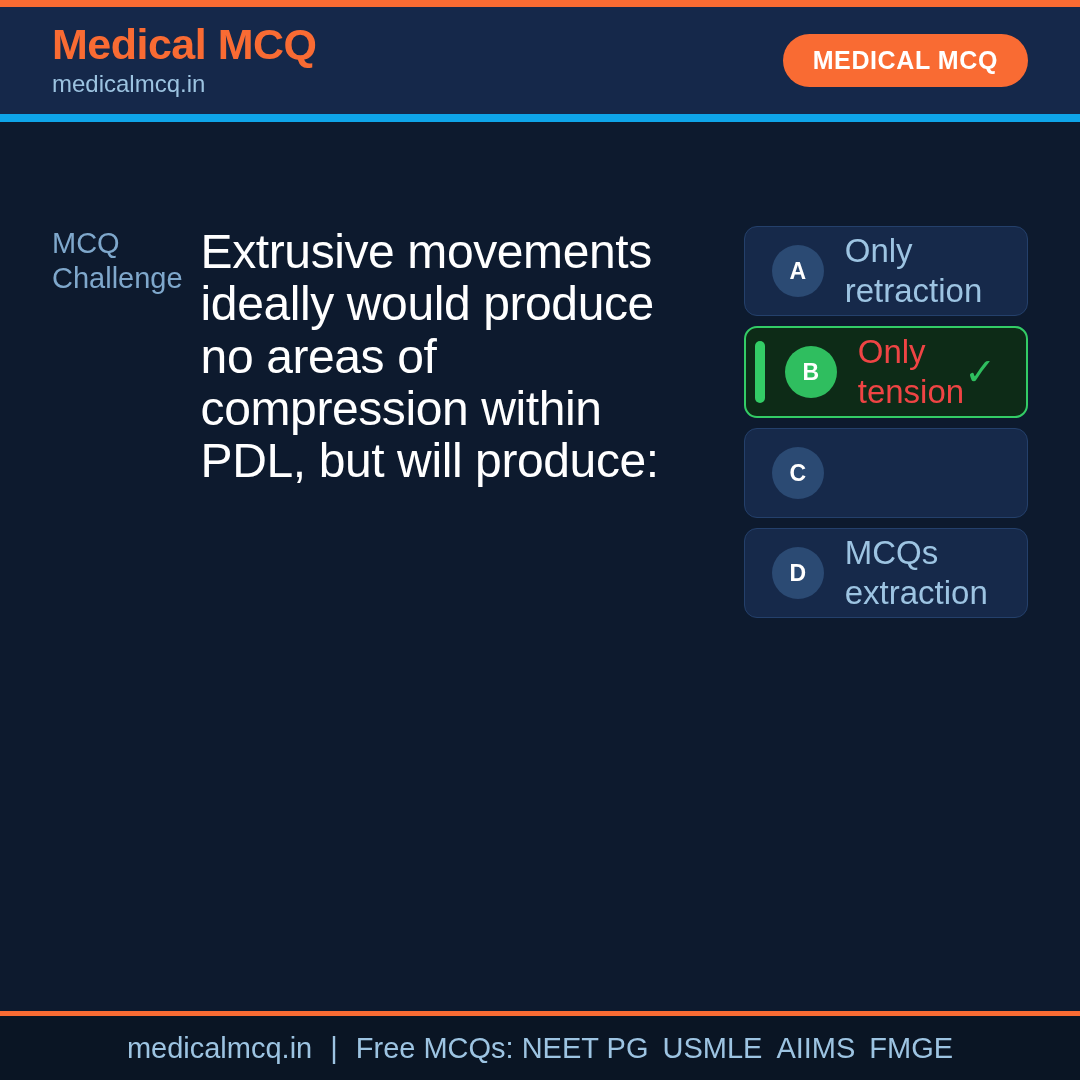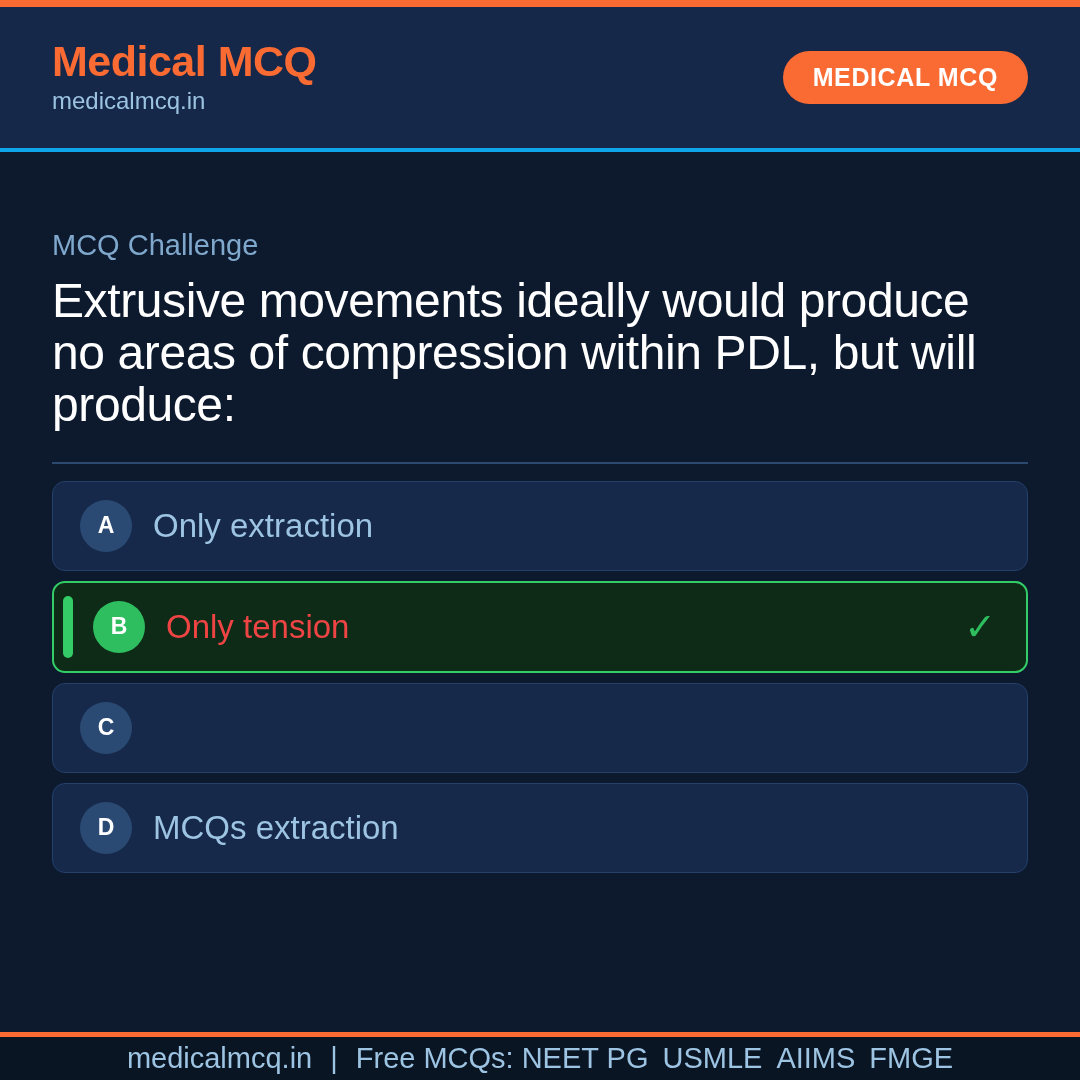--- a/index.html
+++ b/index.html
@@ -25,23 +25,23 @@
   .top-accent {
     height: 7px;
     width: 100%;
     background: #f96b33;
     flex: 0 0 auto;
   }
 
   
   .header {
     flex: 0 0 auto;
-    height: 145px;
+    height: 115px;
     background: #15284a;
-    border-bottom: 4px solid #0ea5e9;
+    border-bottom: 8px solid #0ea5e9;
     padding: 0 52px;
     display: flex;
     align-items: center;
     justify-content: space-between;
   }
 
   .brand-block { display: flex; flex-direction: column; justify-content: center; }
 
   .brand-title {
     font-size: 43px;
@@ -65,24 +65,24 @@
     font-weight: bold;
     letter-spacing: 0.6px;
     padding: 12px 30px;
     border-radius: 30px;
     white-space: nowrap;
   }
 
   
   .main {
     flex: 1 1 auto;
-    padding: 76px 52px 0 52px;
-    display: flex;
-    flex-direction: column;
+    padding: 104px 52px 0 52px;
+    display: flex;
     min-height: 0;
+    gap: 18px;
   }
 
   .eyebrow {
     font-size: 29px;
     color: #7fa8cc;
     line-height: 1.2;
     margin-bottom: 12px;
   }
 
   .question {
@@ -163,21 +163,21 @@
     font-size: 38px;
     color: #2fbe5f;
     line-height: 1;
     display: none;
   }
   .option.correct .check { display: block; }
 
   
   .footer {
     flex: 0 0 auto;
-    height: 48px;
+    height: 69px;
     background: #0a1524;
     border-top: 5px solid #f96b33;
     display: flex;
     align-items: center;
     justify-content: center;
   }
 
   .footer-text {
     font-size: 29px;
     color: #9dc4e2;
@@ -209,21 +209,21 @@
 
     <div class="divider"></div>
 
     <div class="options">
 
       <div class="option">
 
         <div class="letter-wrap" style="display:flex;align-items:center;">
           <div class="letter">A</div>
         </div>
-        <div class="opt-text">Only extraction</div>
+        <div class="opt-text">Only retraction</div>
 
       </div>
 
       <div class="option correct">
         <div class="accent-bar"></div>
         <div class="letter-wrap" style="display:flex;align-items:center;">
           <div class="letter">B</div>
         </div>
         <div class="opt-text">Only tension</div>
         <div class="check">✓</div>

